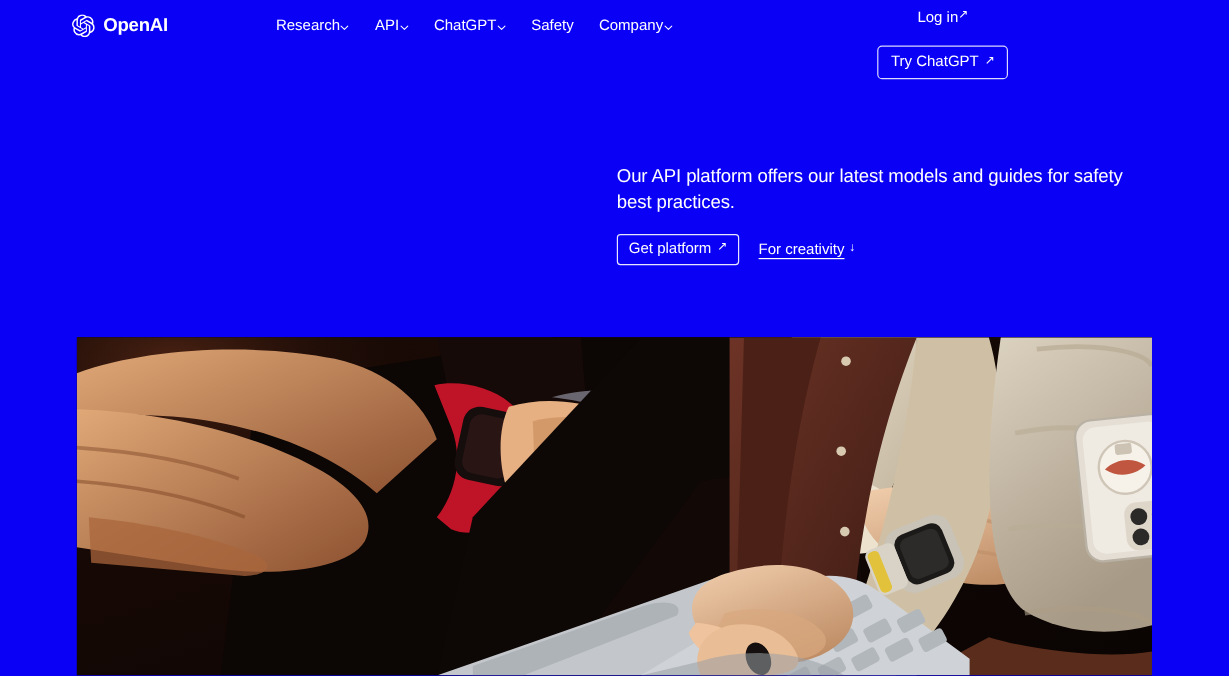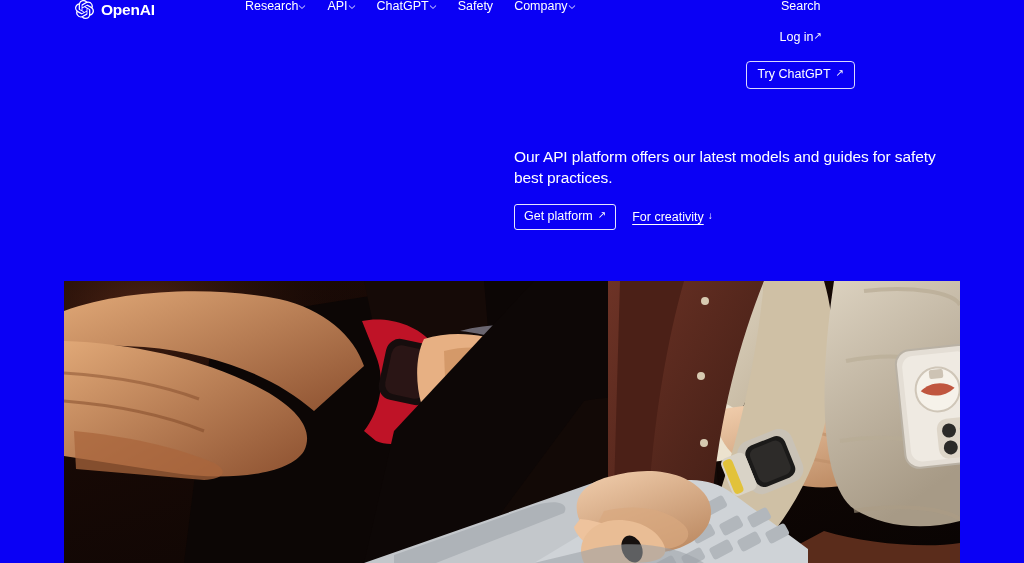--- a/index.html
+++ b/index.html
@@ -7,21 +7,21 @@
     width:1024px; height:563px; overflow:hidden;
     background:#0a00f5;
     font-family:"Liberation Sans", sans-serif;
     -webkit-font-smoothing:antialiased;
   }
   .page { position:relative; width:1024px; height:563px; background:#0a00f5; }
 
   
   .nav {
     position:absolute; top:0; left:0; width:900px; height:43px;
-    display:flex; align-items:flex-start; padding:0 60px 0 60px;margin-left:15px;
+    display:flex; align-items:center; padding:0 60px 0 60px;
   }
   .brand { display:flex; align-items:center; gap:7px; flex:0 0 auto; }
   .brand-mark { width:19px; height:19px; display:block; }
   .brand-name { color:#fff; font-size:15.5px; font-weight:700; letter-spacing:-0.2px; line-height:1; }
 
   .nav-center { display:flex; align-items:center; gap:21px; margin-left:90px; }
   .nav-link {
     color:#fff; font-size:12.5px; line-height:1; text-decoration:none;
     display:inline-flex; align-items:center; cursor:pointer; white-space:nowrap;
   }
@@ -42,21 +42,21 @@
   
   .hero { position:absolute; left:0; top:43px; width:1024px; height:238px; }
   .hero-inner { position:relative; width:100%; height:100%; }
 
   .headline {
     position:absolute; left:62px; top:101px; width:470px;
     color:#fff; font-size:46px; font-weight:400;
     line-height:43px; letter-spacing:-1.2px;
   }
 
-  .hero-right { position:absolute; left:514px; top:103px; width:440px; }
+  .hero-right { position:absolute; left:514px; top:94px; width:440px; }
   .hero-sub {
     color:#fff; font-size:15.5px; line-height:21px; letter-spacing:-0.1px;
     width:430px;
   }
   .hero-actions { margin-top:16px; display:flex; align-items:center; gap:16px; }
   .btn-hero {
     border:1px solid rgba(255,255,255,.9); border-radius:3px;
     color:#fff; font-size:12.5px; line-height:1; background:transparent;
     padding:5px 9px 6px; cursor:pointer; display:inline-flex; align-items:center; gap:5px;
     font-family:"Liberation Sans", sans-serif; white-space:nowrap;

